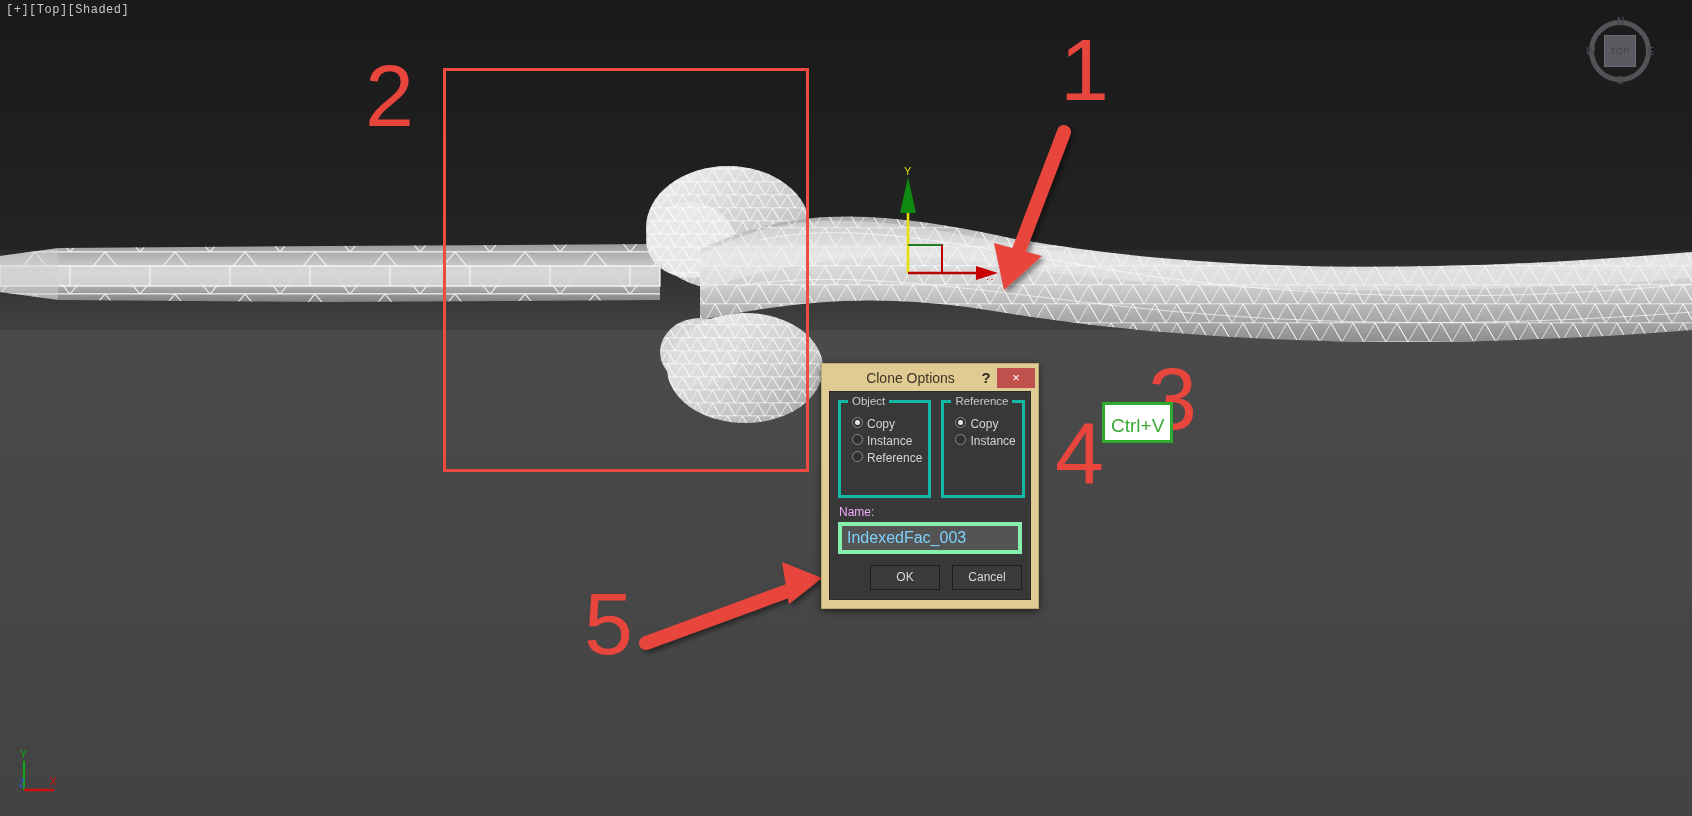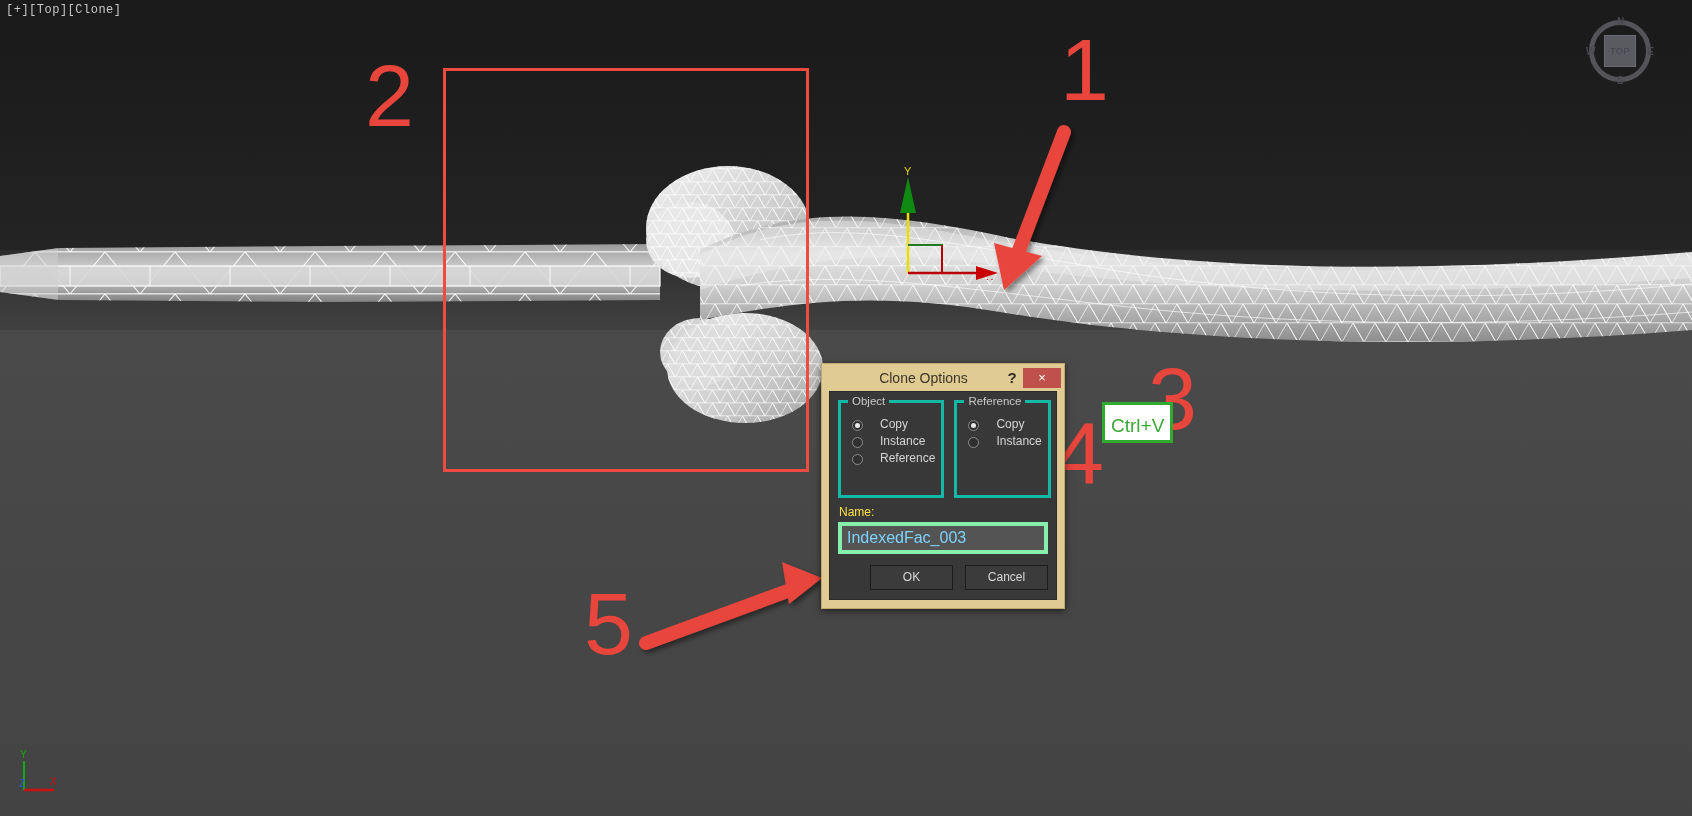--- a/index.html
+++ b/index.html
@@ -127,21 +127,21 @@
     line-height: 1.15;
     font-family: "Liberation Sans", sans-serif;
     white-space: nowrap;
     margin-left: 20px;
   }
 
   
   .dialog {
     position: absolute;
     left: 821px; top: 363px;
-    width: 244px;
+    width: 218px;
     background: #e0cb92;
     border: 1px solid #b6a madrid;
     border: 1px solid #bfa96f;
     box-sizing: border-box;
     box-shadow: 0 2px 7px rgba(0,0,0,0.55);
     font-family: "Liberation Sans", sans-serif;
   }
   .dlg-titlebar {
     position: relative;
     height: 27px;
@@ -194,22 +194,22 @@
     position: absolute;
     top: -8px;
     left: 7px;
     background: #383838;
     padding: 0 4px;
     color: #c9c9c9;
     font-size: 11.5px;
   }
   .radio-row {
     display: flex;
-    align-items: flex-end;
-    gap: 17px;
+    align-items: flex-start;
+    gap: 4px;
     margin: 2px 0 3px 5px;
     cursor: pointer;
   }
   .radio {
     width: 11px; height: 11px;
     border-radius: 50%;
     border: 1px solid #8b8b8b;
     background: #303030;
     box-sizing: border-box;
     position: relative;
@@ -221,21 +221,21 @@
     left: 2px; top: 2px;
     width: 5px; height: 5px;
     border-radius: 50%;
     background: #e8e8e8;
   }
   .radio-label {
     color: #d4d4d4;
     font-size: 12px;
   }
   .name-label {
-    color: #fde047;
+    color: #f0abfc;
     font-size: 12px;
     margin: 7px 0 3px 1px;
   }
   .name-input {
     width: 100%;
     box-sizing: border-box;
     background: #545454;
     border: 4px solid #86efac;
     color: #7dd3fc;
     font-size: 16px;
@@ -347,21 +347,21 @@
         <path d="M700 255 C 790 205, 880 218, 990 240 C 1180 276, 1420 278, 1692 256
                  L 1692 278 C 1420 298, 1190 294, 1000 266 C 890 248, 800 258, 700 290 Z" fill="#ededed" opacity="0.45"></path>
 
         <g stroke="#ffffff" stroke-width="0.9" fill="none" opacity="0.7">
           <path d="M760 240 C 860 218, 980 250, 1150 276 C 1340 302, 1520 300, 1692 284"></path>
           <path d="M740 286 C 860 266, 1000 296, 1180 312 C 1360 328, 1540 324, 1692 312"></path>
         </g>
       </g>
     </svg>
 
-    <div class="vp-label">[+][Top][Clone]</div>
+    <div class="vp-label">[+][Top][Shaded]</div>
 
     <div class="gizmo">
       <svg width="120" height="115" viewBox="0 0 120 115">
 
         <line x1="28" y1="108" x2="28" y2="40" stroke="#e8e000" stroke-width="2.5"></line>
         <polygon points="28,12 20,48 36,48" fill="#0e8a12"></polygon>
 
         <line x1="28" y1="108" x2="100" y2="108" stroke="#b80000" stroke-width="2.5"></line>
         <polygon points="118,108 96,101 96,115" fill="#c80000"></polygon>
 

